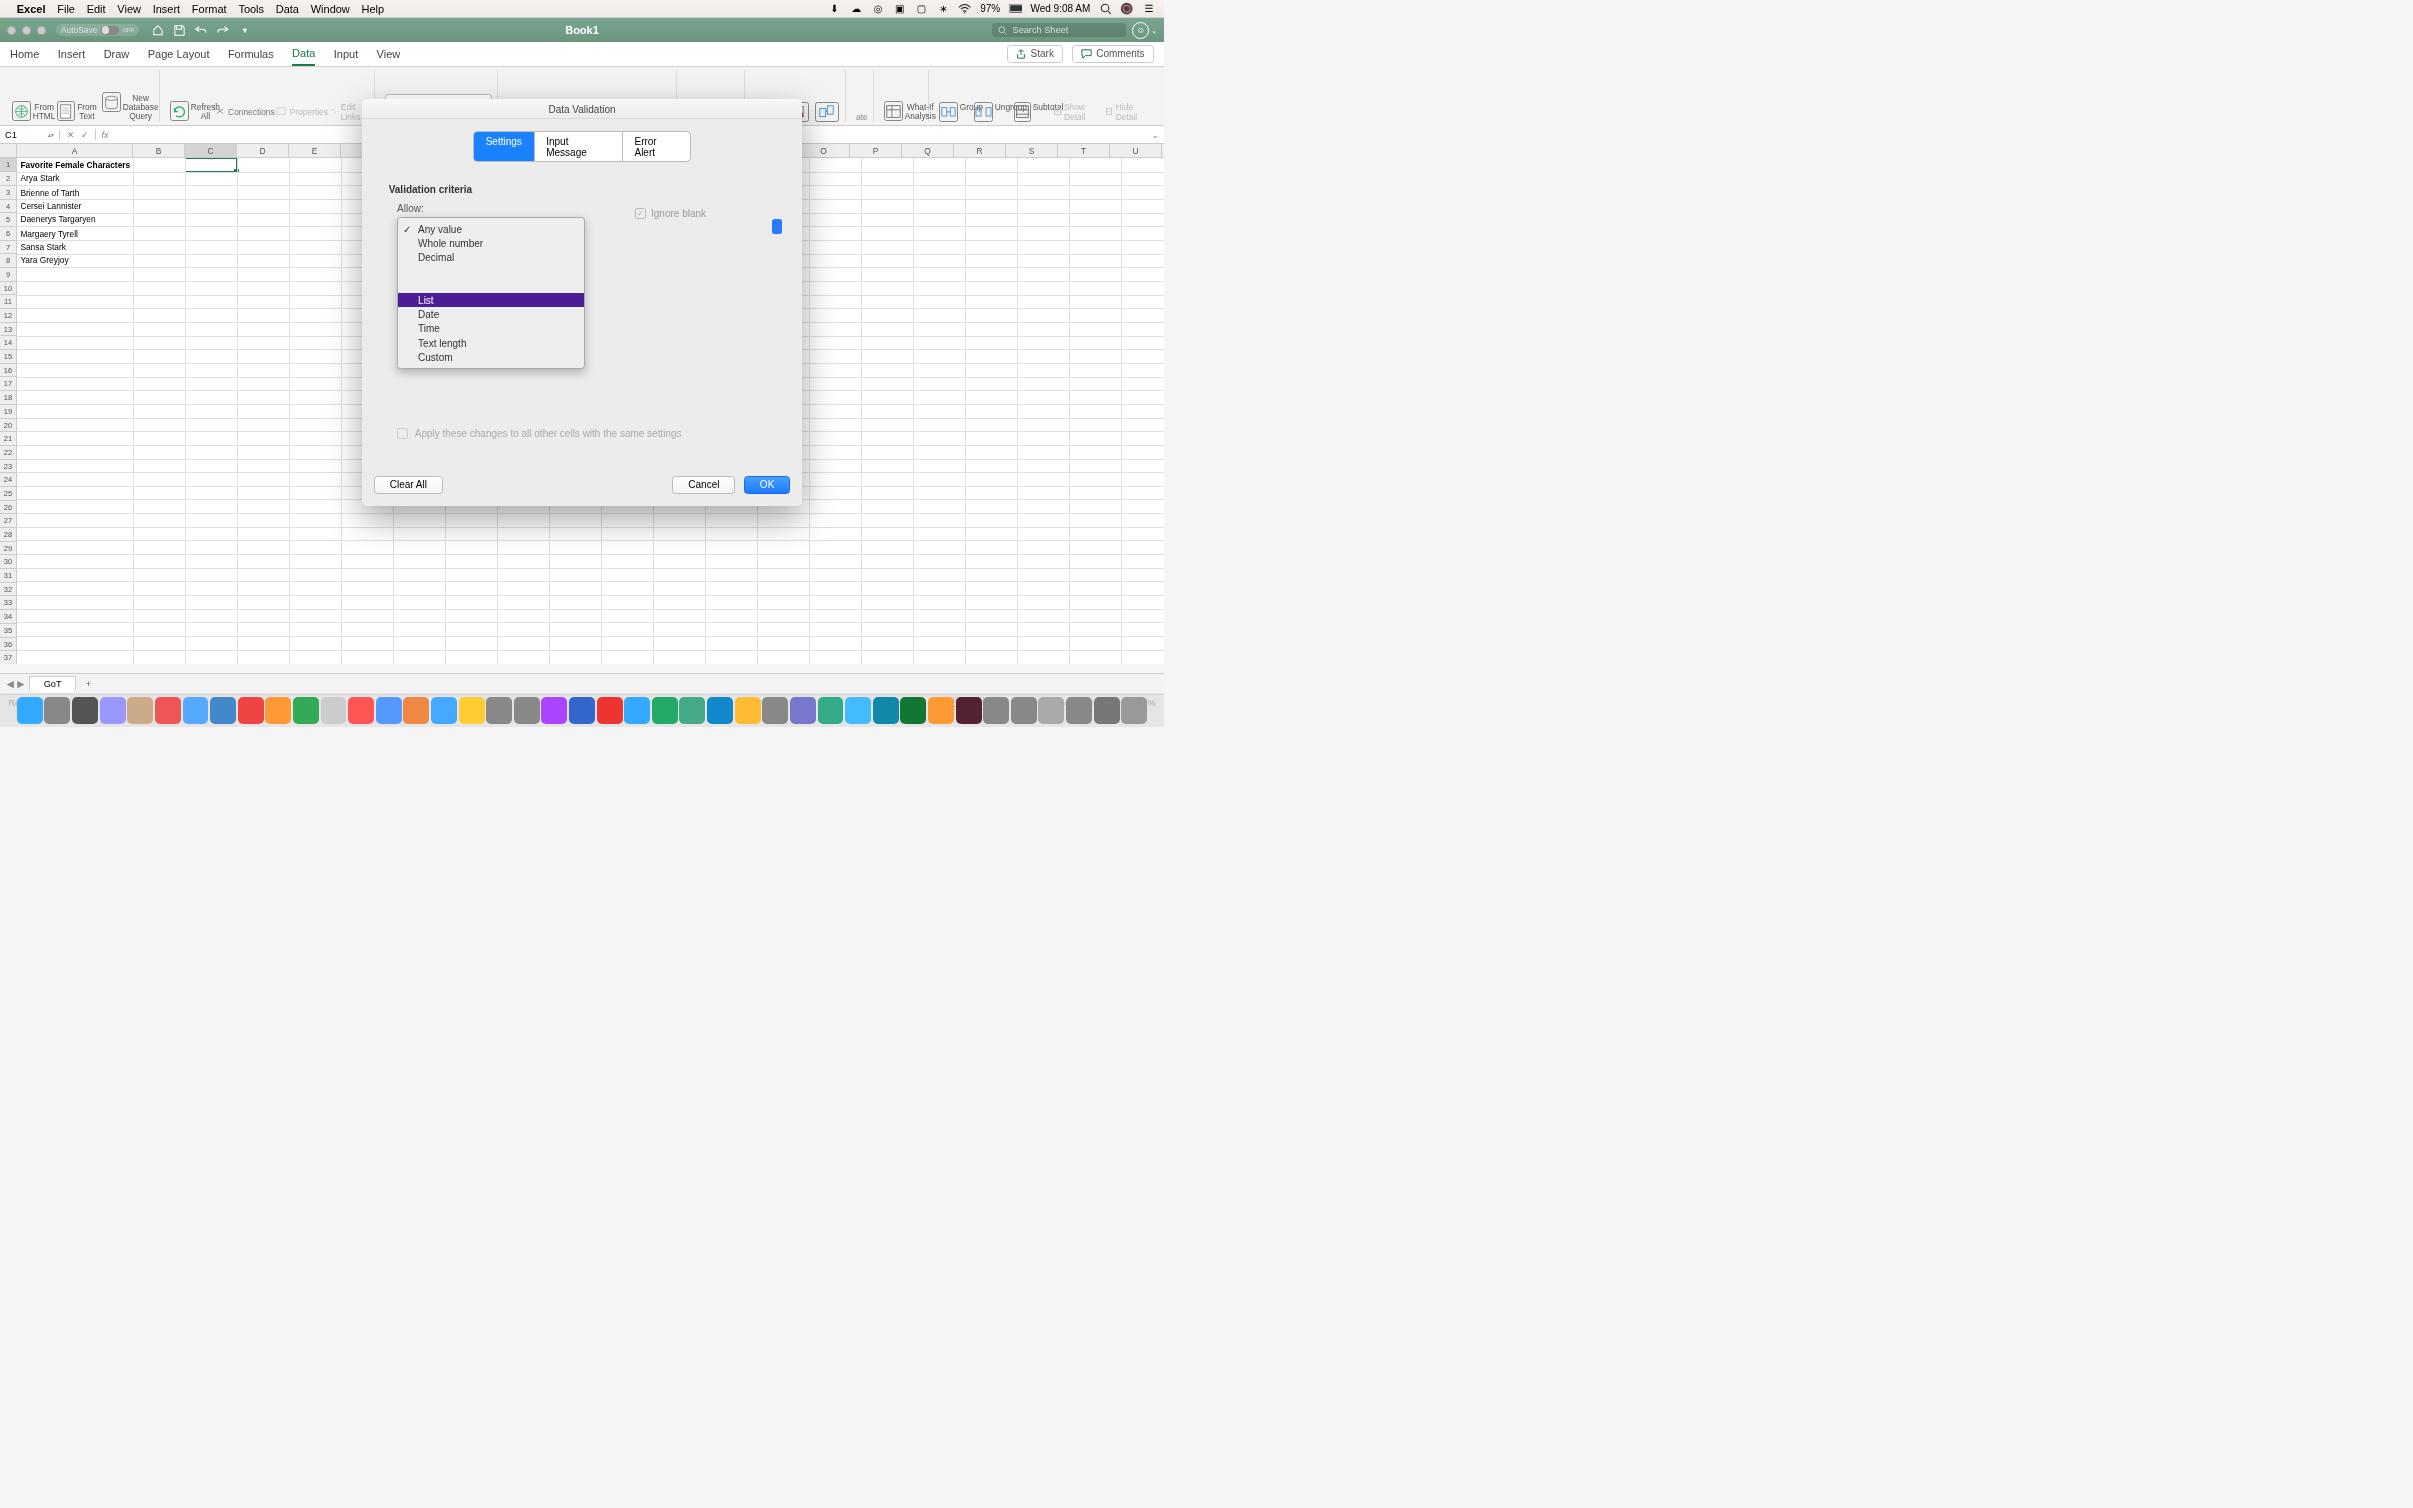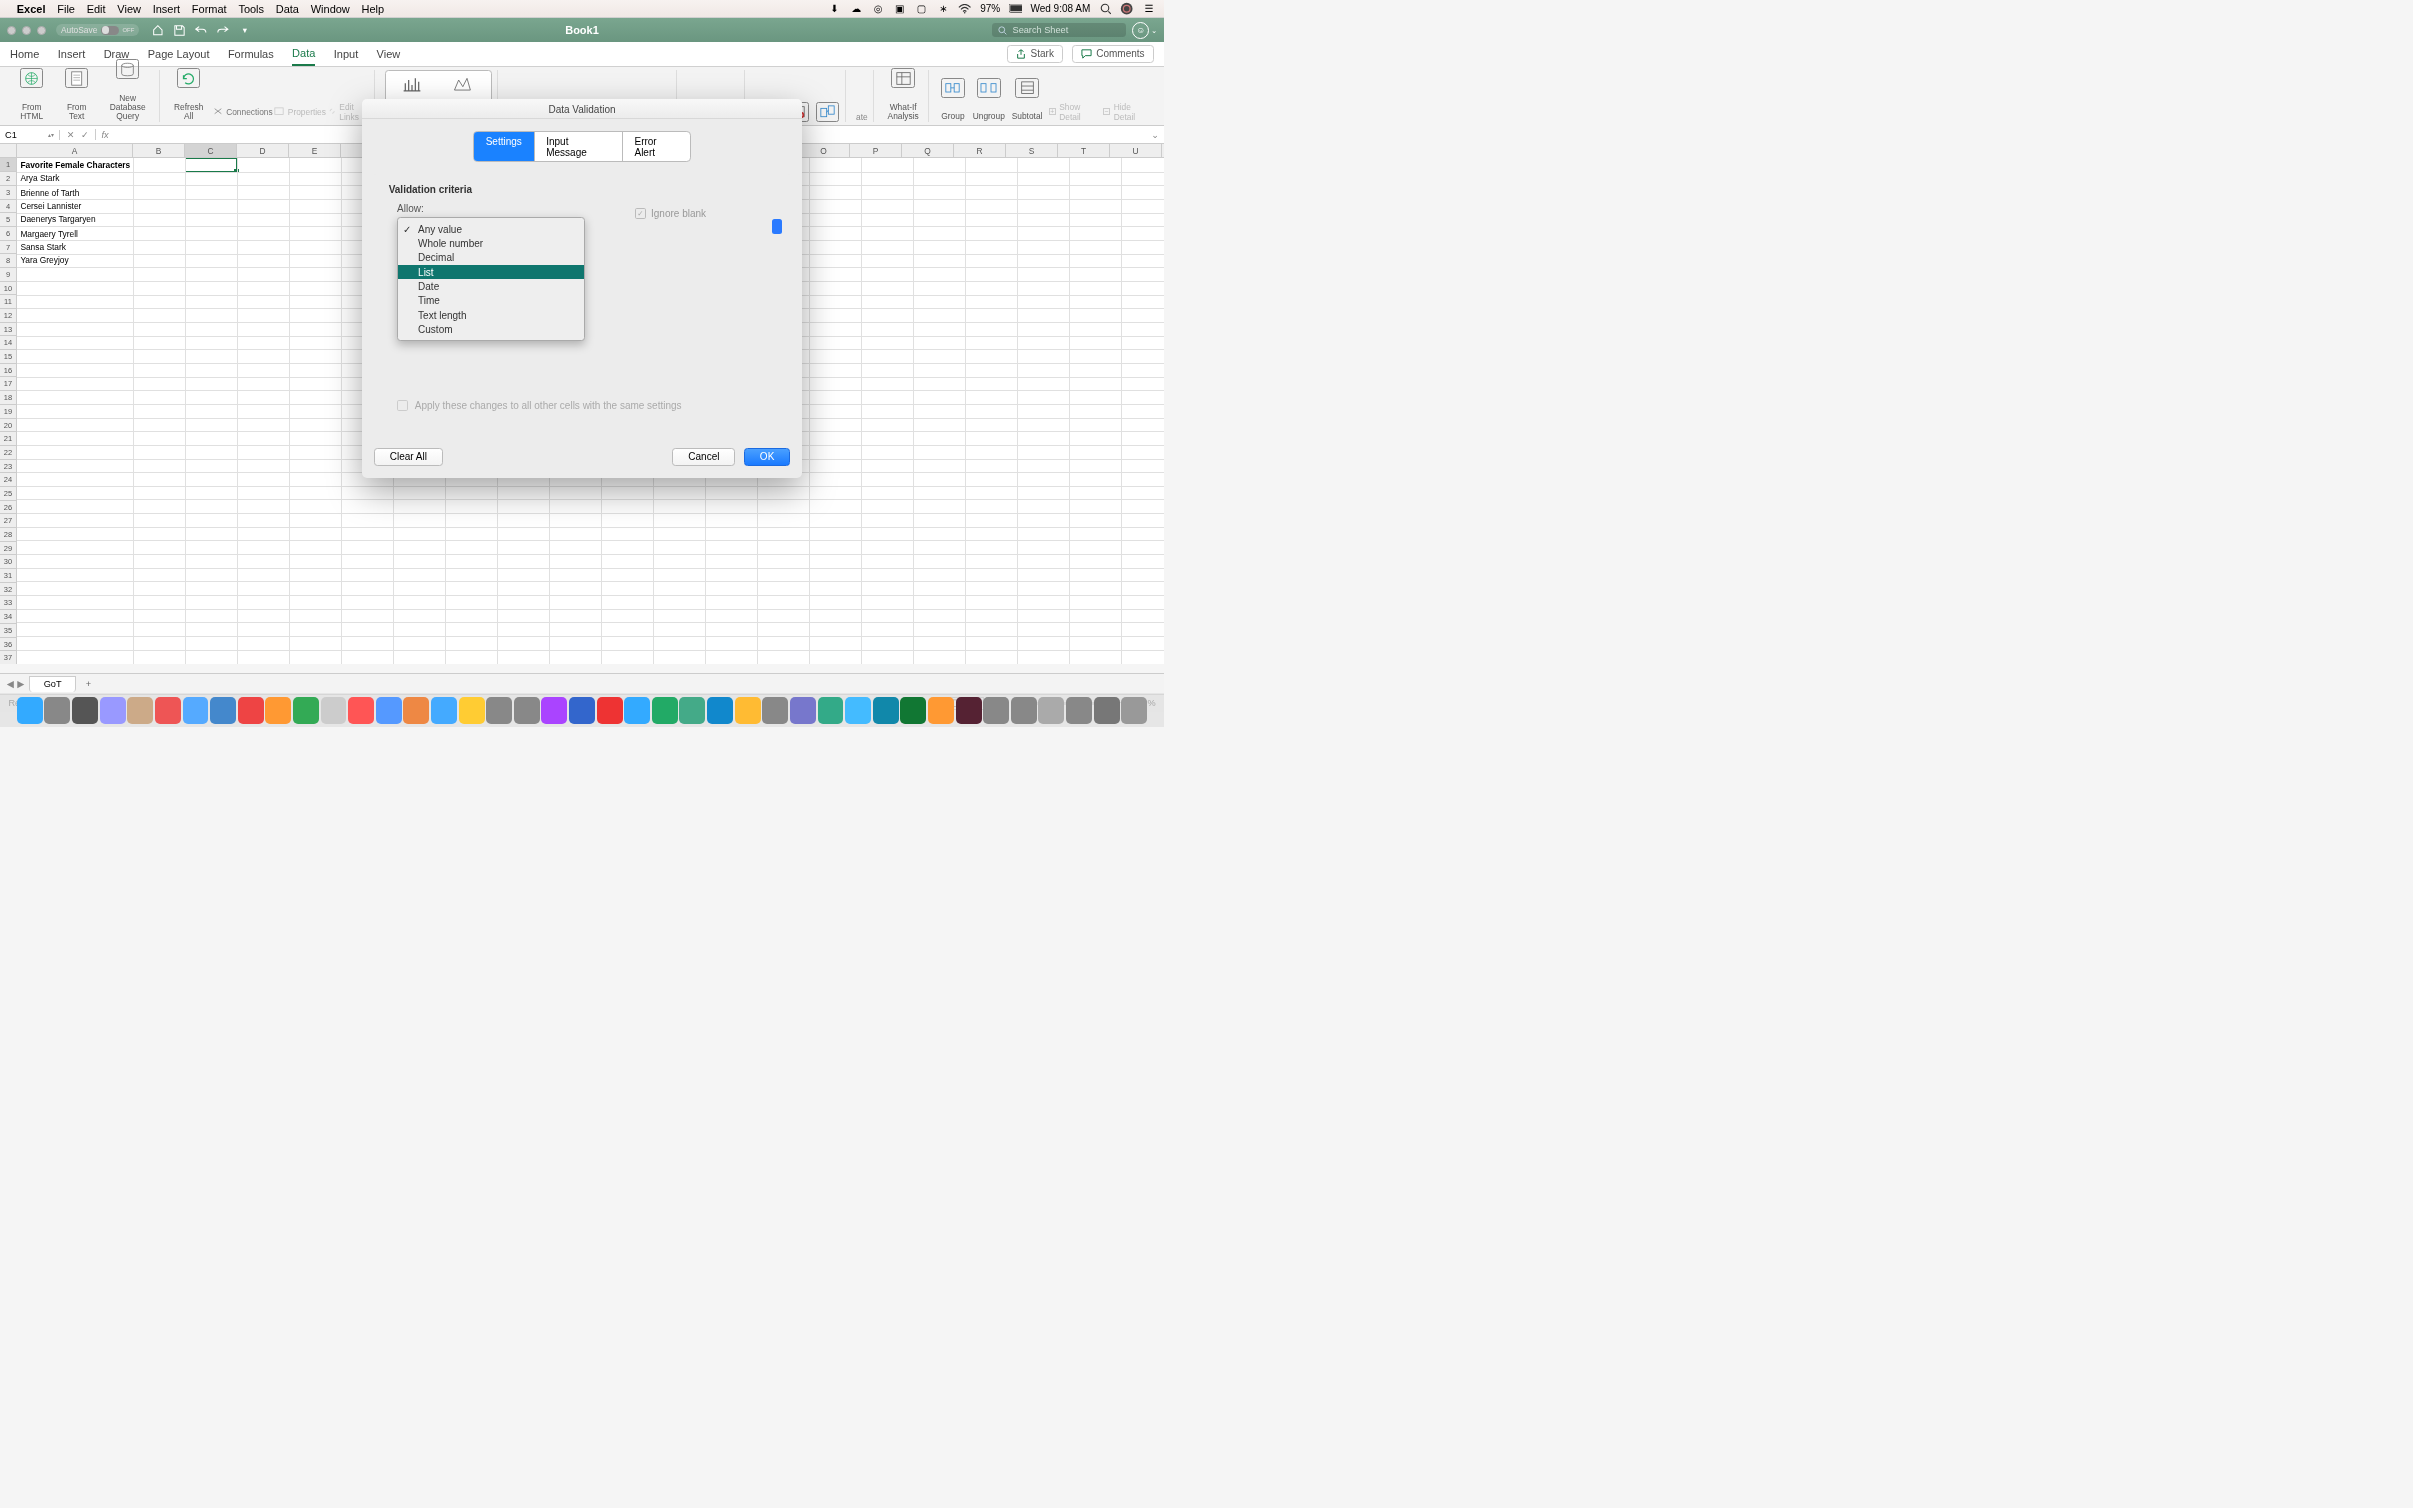--- a/index.html
+++ b/index.html
@@ -31,21 +31,21 @@
 .ribbon-tabs .tab { margin-right: 18.4px; padding:5px 0;}
 .ribbon-tabs .tab.active { color:#1a7a4a; border-bottom:2.5px solid #1a7a4a; font-weight:500;}
 .ribbon-right { margin-left:auto; display:flex; gap:8.4px; font-size:10px;}
 .ribbon-right .btn { border:0.8px solid #ccc; border-radius:3.4px; padding:2.5px 8.4px; display:flex; align-items:center; gap:4.2px; color:#555;}
 
 
 .ribbon { height: 59px; background: #f3f3f3; border-bottom:0.8px solid #ccc; display:flex; padding:3.4px 6.7px; font-size:8.4px; color:#555; gap:5px;}
 .rgroup { display:flex; flex-direction:column; align-items:center; justify-content:flex-end; padding:0 5px; border-right:0.8px solid #ddd;}
 .rgroup:last-child{border:none;}
 .rgroup .icons { display:flex; gap:5px; align-items:flex-end;}
-.rgroup .big { display:flex; flex-direction:column; align-items:center; gap:13px; width:40px;}
+.rgroup .big { display:flex; flex-direction:row; align-items:flex-start; gap:2px; width:40px;}
 .rgroup .big .ibox { width:23.5px; height:20px; border:0.8px solid #888; border-radius:2.5px; display:flex;align-items:center;justify-content:center;}
 .rgroup .lbl { text-align:center; line-height:1.1; margin-top:1.7px;}
 .rgroup .mini { display:flex; flex-direction:row; gap:1.7px; font-size:8.4px; color:#777;}
 .rgroup .mini div{display:flex;align-items:center;gap:3.4px;}
 .stocks-group { border:0.8px solid #bbb; background:#fff; border-radius:3.4px; padding:3.4px 8.4px; display:flex; gap:11.7px; align-items:center;}
 
 
 .formula-bar { height:18.4px; background:#fff; border-bottom:0.8px solid #ccc; display:flex; align-items:center; font-size:9.2px;}
 .name-box { width:60px; border-right:0.8px solid #ccc; padding:0 5px; display:flex; align-items:center; justify-content:space-between;}
 .fx-controls { display:flex; gap:6.7px; padding:0 6.7px; border-right:0.8px solid #ccc; color:#888;}
@@ -79,21 +79,21 @@
 .tab-strip div { padding:3.4px 11.7px; border-right:0.8px solid #bbb;}
 .tab-strip div:last-child{border:none;}
 .tab-strip .on { background:#1a82ff; color:#fff;}
 .panel { background:#ececec; border-radius:3.4px; padding:10px 15px 15px;}
 .panel h4 { font-size:10px; font-weight:700; color:#333; margin-bottom:8.4px;}
 .allow-label { font-size:10px; color:#555; margin-left:8.4px; margin-bottom:3.4px;}
 .dropdown-open { position:relative; margin:1.7px 0 0 8.4px;}
 .dd-list { width:188px; background:#eee; border:0.8px solid #aaa; border-radius:3.4px; box-shadow:0 3.4px 10px rgba(0,0,0,.25); padding:3.4px 0; font-size:10px;}
 .dd-item { padding:1.7px 8.4px 1.7px 20px; position:relative; color:#333;}
 .dd-item.check::before { content:"✓"; position:absolute; left:5px;}
-.dd-item.hl { background:#0f766e; color:#fff;}
+.dd-item.hl { background:#4c1d95; color:#fff;margin-top:28px;}
 .dd-stepper { position:absolute; right:-6.7px; top:1.7px; width:10px; height:15px; background:#2a7aff; border-radius:2.5px;}
 .ignore { position:absolute; left:635px; top:208px; font-size:10px; color:#999; display:flex; align-items:center; gap:5px;}
 .ignore .cb { width:11px; height:11px; border:0.8px solid #bbb; border-radius:1.7px; display:flex;align-items:center;justify-content:center;font-size:7.5px;color:#aaa;}
 .apply-row { font-size:10px; color:#aaa; display:flex; align-items:center; gap:6.7px; margin-top:59px; margin-left:8.4px;}
 .apply-row .cb { width:11px; height:11px; border:0.8px solid #ccc; border-radius:1.7px;}
 .dialog-buttons { display:flex; padding:10px 11.7px 11.7px; align-items:center;}
 .dlg-btn { font-size:10px; padding:2.5px 15px; border:0.8px solid #bbb; border-radius:3.4px; background:linear-gradient(#fff,#f3f3f3);}
 .dlg-btn.primary { background:linear-gradient(#4aa0ff,#1a7aff); color:#fff; border-color:#1a6ae0;}
 .dialog-buttons .spacer { flex:1;}
 .dialog-buttons .dlg-btn + .dlg-btn { margin-left:8.4px;}

